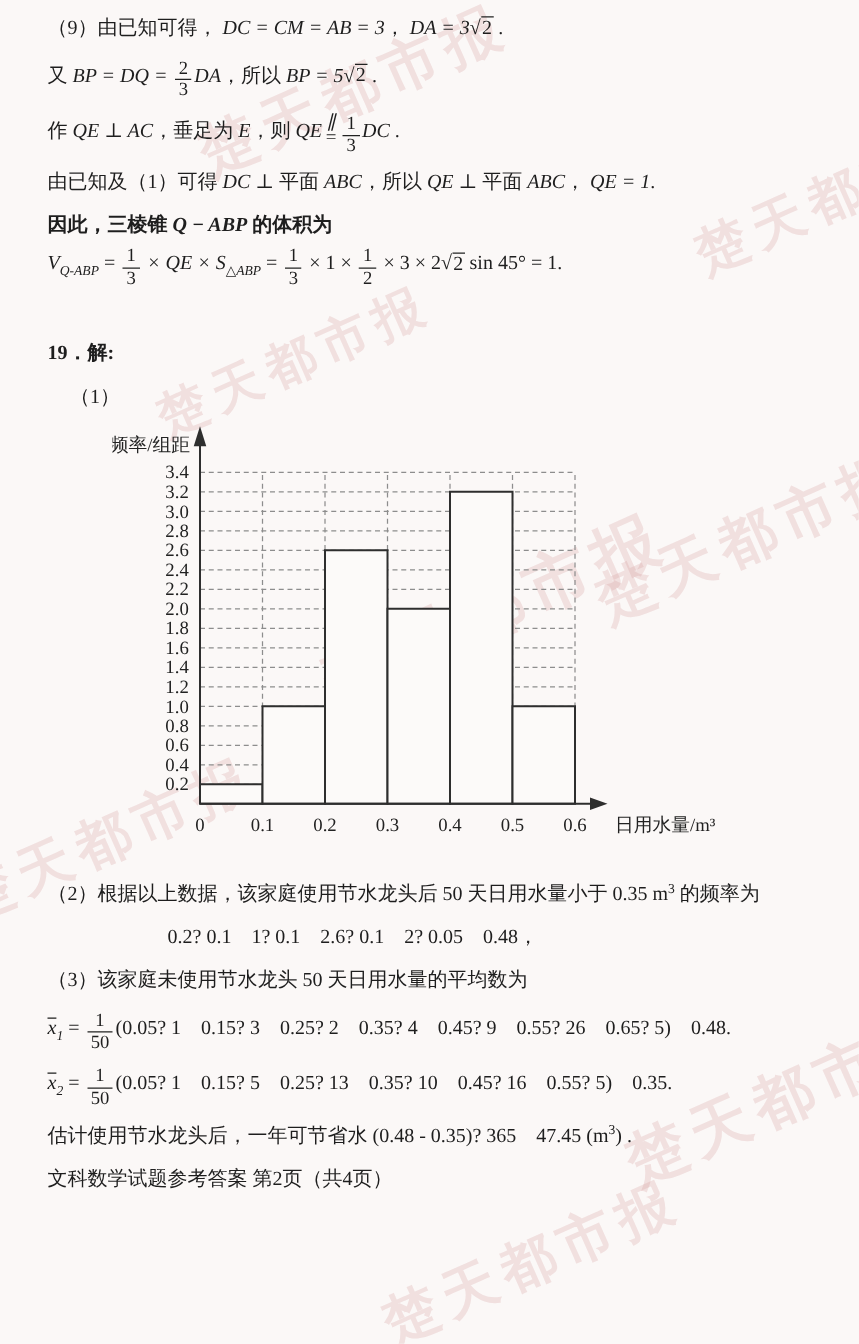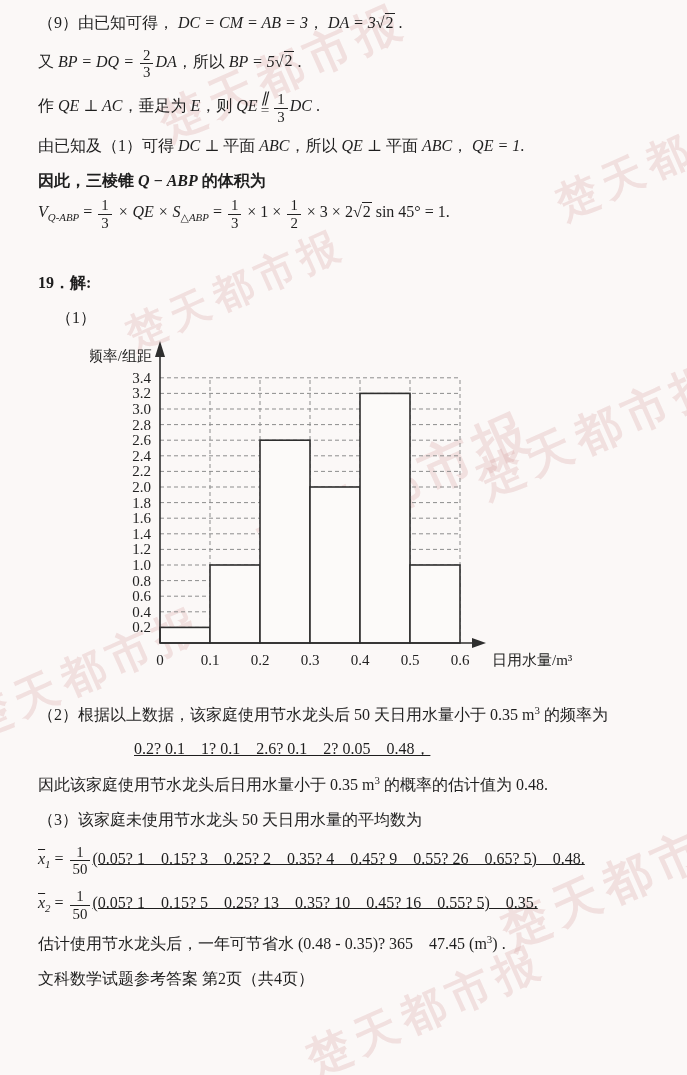--- a/index.html
+++ b/index.html
@@ -27,21 +27,21 @@
   .pareq span{display:block;}
   .pareq .top{transform:skewX(-14deg);}
   sub{font-size:0.68em;text-align:center;}
   sup{font-size:0.68em;}
   .xbar{font-style:italic;text-decoration:overline;}
   .header19{margin-top:40px;margin-bottom:14px;font-weight:bold;}
   .part1{margin:4px 0 2px 18px;}
   .chart{margin:2px 0 14px 52px;}
   .indent{margin-left:96px;}
   .footer{text-align:left;margin:4px 0 0 0;}
-  .pre{white-space:pre-wrap;text-decoration:underline;}
+  .pre{white-space:pre-wrap;}
 </style>
 </head>
 <body>
 
 <span class="wm" style="left: 150px; top: 40px; font-size: 46px; color: rgba(214, 156, 156, 0.26);">楚天都市报</span>
 <span class="wm" style="left: 548px; top: 128px; font-size: 42px; color: rgba(214, 156, 156, 0.26);">楚天都市报</span>
 <span class="wm" style="left: 118px; top: 262px; font-size: 40px; color: rgba(214, 156, 156, 0.26);">楚天都市报</span>
 <span class="wm" style="left: 248px; top: 452px; font-size: 52px; color: rgba(214, 156, 156, 0.26);">楚天都市报</span>
 <span class="wm" style="left: 468px; top: 398px; font-size: 46px; color: rgba(214, 156, 156, 0.26);">楚天都市报</span>
 <span class="wm" style="left: -42px; top: 642px; font-size: 44px; color: rgba(214, 156, 156, 0.26);">楚天都市报</span>
@@ -124,21 +124,20 @@
         <text x="270" y="334" text-anchor="middle" font-size="15" fill="#222">0.4</text>
         <text x="320" y="334" text-anchor="middle" font-size="15" fill="#222">0.5</text>
         <text x="370" y="334" text-anchor="middle" font-size="15" fill="#222">0.6</text>
         <text x="62" y="30" text-anchor="end" font-size="15" fill="#222">频率/组距</text>
         <text x="402" y="334" text-anchor="start" font-size="15" fill="#222">日用水量/m³</text>
       </svg>
   </div>
 
   <p class="ln"><span>（2）根据以上数据，该家庭使用节水龙头后 50 天日用水量小于 0.35 m</span><sup>3</sup><span> 的频率为</span></p>
   <p class="ln indent pre">0.2? 0.1　1? 0.1　2.6? 0.1　2? 0.05　0.48，</p>
-  <p class="ln"><span>因此该家庭使用节水龙头后日用水量小于 0.35 m</span><sup>3</sup><span> 的概率的估计值为 0.48.</span></p>
 
   <p class="ln">（3）该家庭未使用节水龙头 50 天日用水量的平均数为</p>
 
   <p class="ln fm"><span class="xbar">x</span><sub class="mi">1</sub><span> = </span><span class="frac"><span class="num">1</span><span class="den">50</span></span><span class="pre">(0.05? 1　0.15? 3　0.25? 2　0.35? 4　0.45? 9　0.55? 26　0.65? 5)　0.48.</span></p>
 
 
   <p class="ln fm"><span class="xbar">x</span><sub class="mi">2</sub><span> = </span><span class="frac"><span class="num">1</span><span class="den">50</span></span><span class="pre">(0.05? 1　0.15? 5　0.25? 13　0.35? 10　0.45? 16　0.55? 5)　0.35.</span></p>
 
   <p class="ln"><span>估计使用节水龙头后，一年可节省水 (0.48 -  0.35)? 365　47.45 (m</span><sup>3</sup><span>) .</span></p>
 

